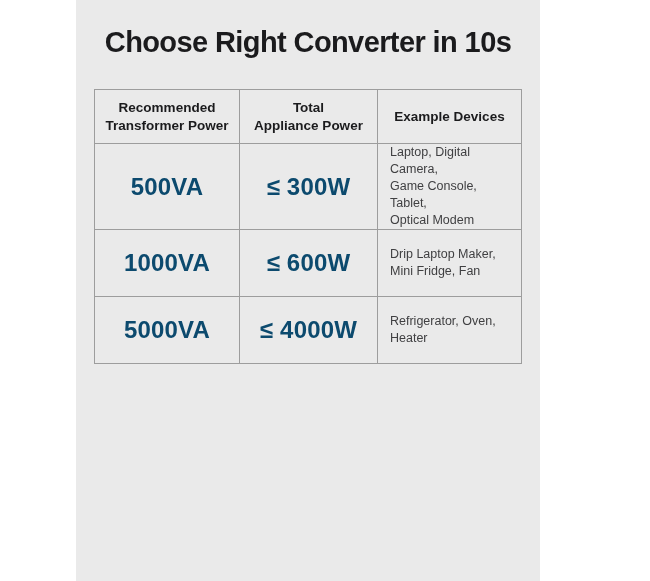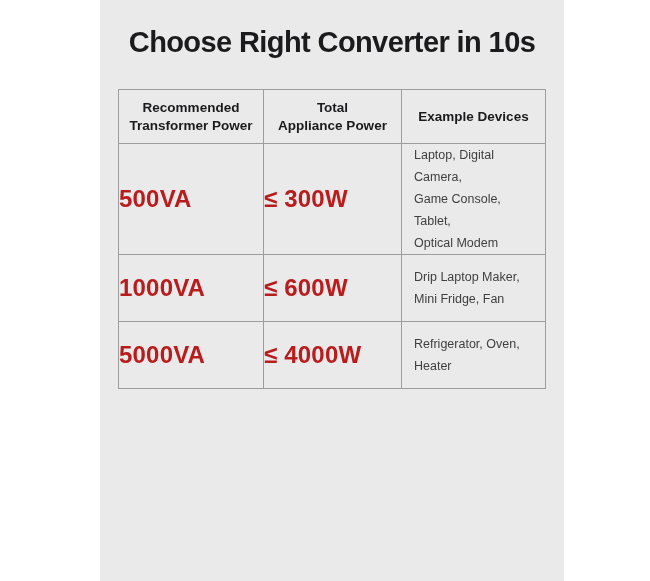--- a/index.html
+++ b/index.html
@@ -9,21 +9,21 @@
     font-family: "Liberation Sans", sans-serif;
     overflow: hidden;
   }
   .page {
     position: relative;
     width: 650px; height: 581px;
     background: #ffffff;
   }
   .panel {
     position: absolute;
-    left: 100px; top: 0;
+    left: 76px; top: 0;
     width: 464px; height: 581px;
     background: #eaeaea;
   }
   .title {
     padding-top: 26px;
     text-align: center;
     font-size: 29px;
     font-weight: 800;
     letter-spacing: -0.6px;
     color: #1b1b1d;
@@ -50,32 +50,32 @@
     font-size: 13.5px;
     font-weight: 700;
     color: #1b1b1d;
     text-align: center;
     line-height: 18px;
     white-space: pre-line;
   }
   td.power, td.watts {
     font-size: 24px;
     font-weight: 600;
-    color: #b91c1c;
-    text-align: left;
+    color: #0c4a6e;
+    text-align: center;
     letter-spacing: 0.2px;
   }
   td.devices {
     font-size: 12.5px;
     font-weight: 400;
     color: #404042;
     text-align: left;
     padding-left: 12px;
     padding-right: 6px;
-    line-height: 22px;
+    line-height: 17px;
     white-space: pre-line;
   }
 </style>
 </head>
 <body>
 
 <div class="page">
   <div class="panel">
     <div class="title">Choose Right Converter in 10s</div>
 

